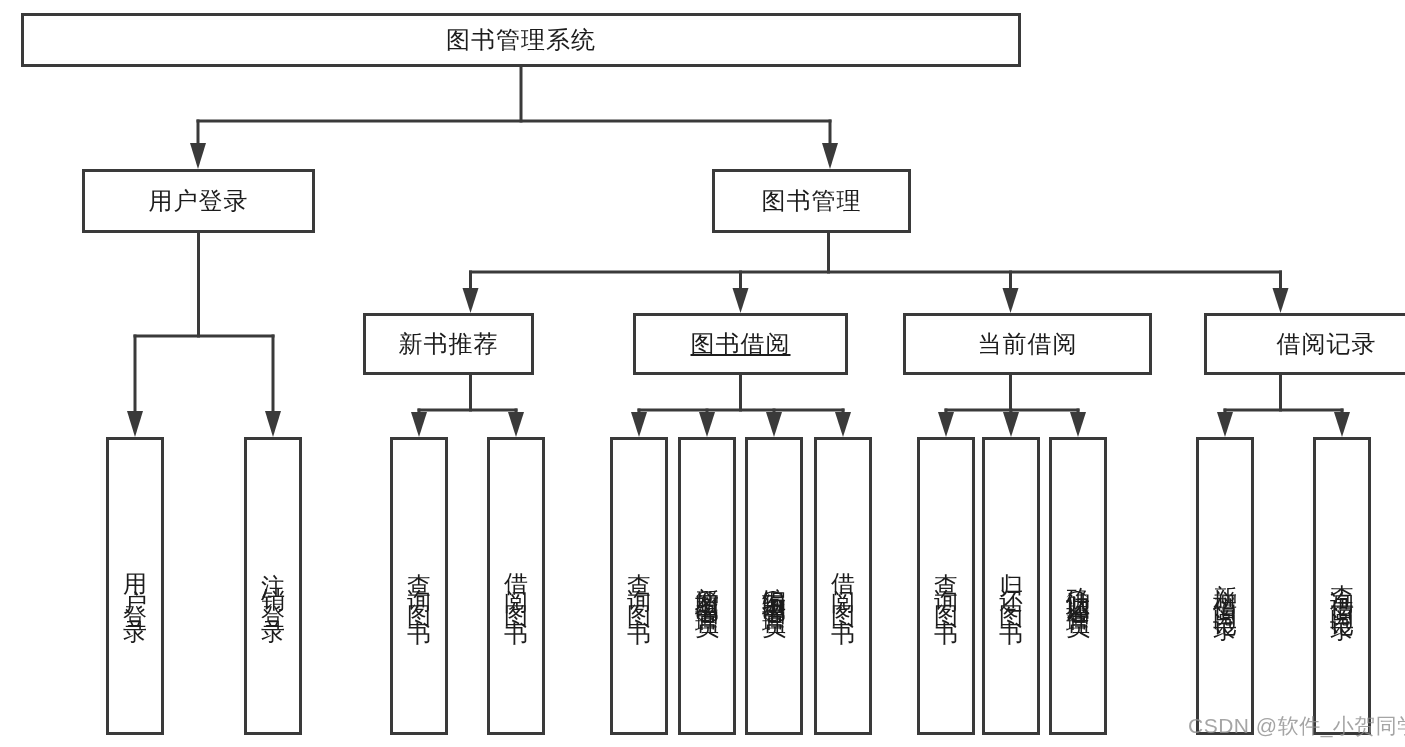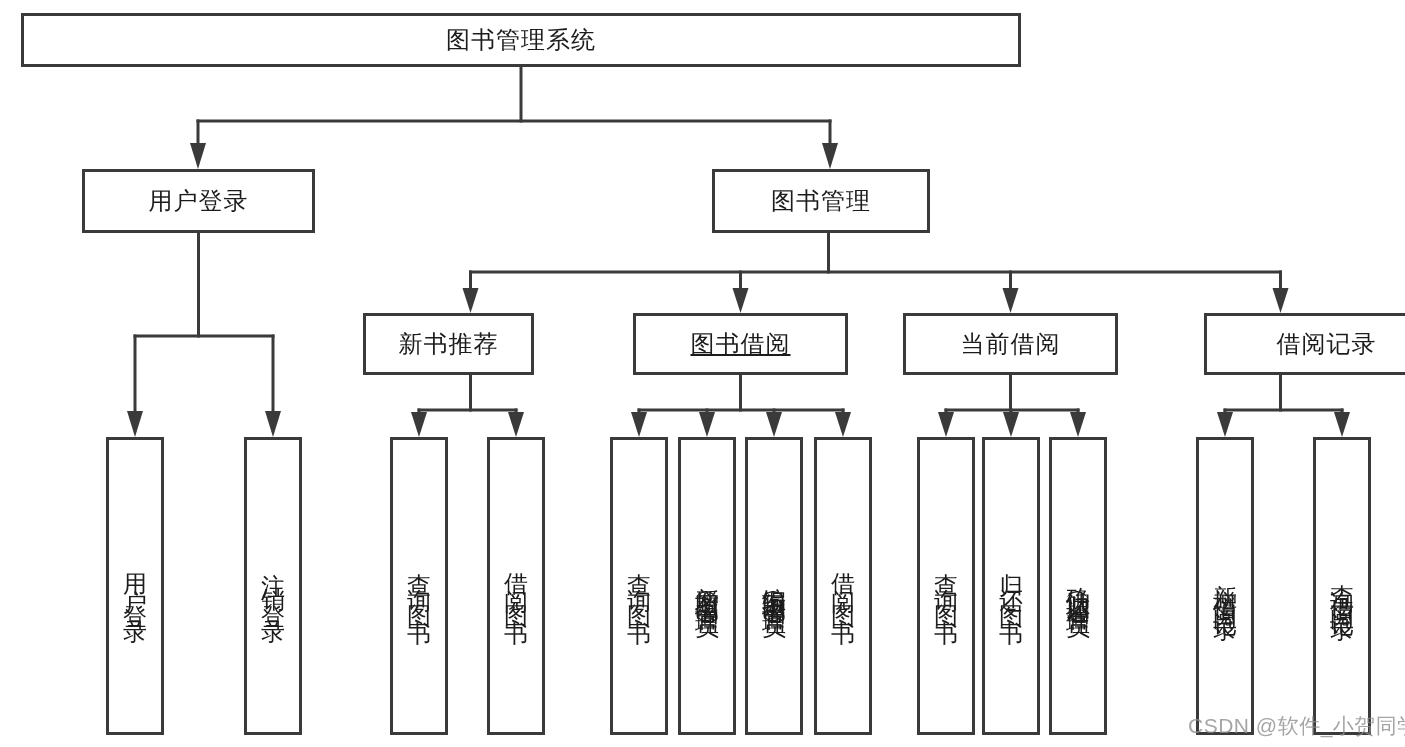--- a/index.html
+++ b/index.html
@@ -135,31 +135,31 @@
     </g>
   </svg>
 
   <div class="node" style="left:21px;top:13px;width:1000px;height:54px;">
     <span class="node-label">图书管理系统</span>
   </div>
 
   <div class="node" style="left:82px;top:169px;width:233px;height:64px;">
     <span class="node-label">用户登录</span>
   </div>
-  <div class="node" style="left:712px;top:169px;width:218px;height:64px;">
+  <div class="node" style="left:712px;top:169px;width:199px;height:64px;">
     <span class="node-label">图书管理</span>
   </div>
 
   <div class="node" style="left:363px;top:313px;width:171px;height:62px;">
     <span class="node-label">新书推荐</span>
   </div>
   <div class="node" style="left:633px;top:313px;width:215px;height:62px;text-decoration:underline;">
     <span class="node-label">图书借阅</span>
   </div>
-  <div class="node" style="left:903px;top:313px;width:215px;height:62px;">
+  <div class="node" style="left:903px;top:313px;width:249px;height:62px;">
     <span class="node-label">当前借阅</span>
   </div>
   <div class="node" style="left:1204px;top:313px;width:215px;height:62px;padding-left:30px;">
     <span class="node-label">借阅记录</span>
   </div>
 
   <div class="node leaf" style="left:106px;top:437px;width:58px;height:298px;">
     <span class="leaf-label">用户登录</span>
   </div>
   <div class="node leaf" style="left:244px;top:437px;width:58px;height:298px;">

